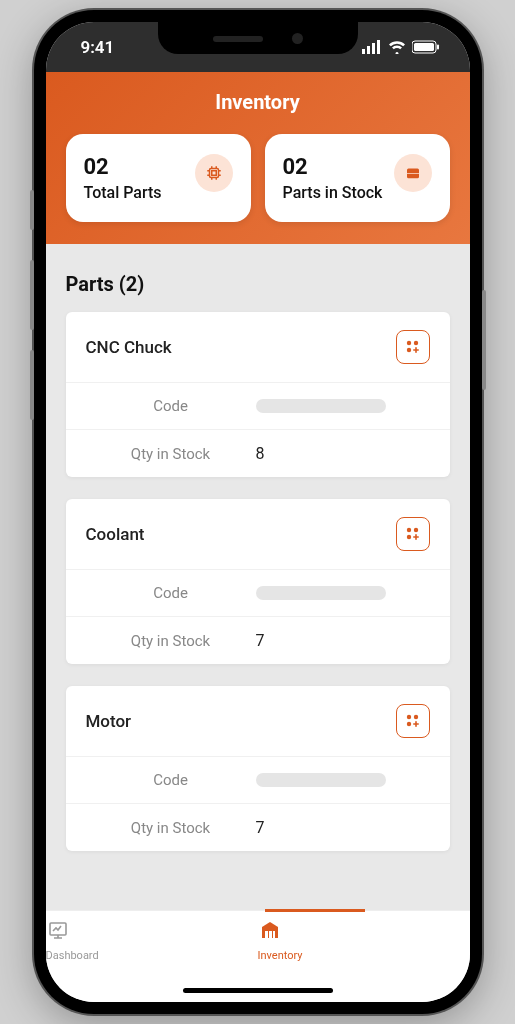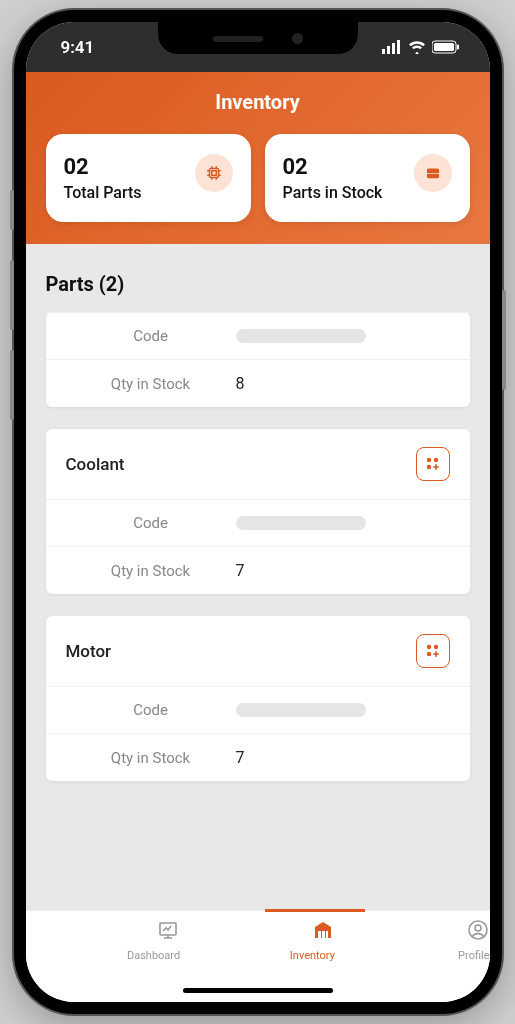--- a/index.html
+++ b/index.html
@@ -1,18 +1,18 @@
 <!DOCTYPE html>
 <html><head>
 <meta charset="utf-8">
 <style>
   * { box-sizing: border-box; margin: 0; padding: 0; font-family: -apple-system, BlinkMacSystemFont, "Segoe UI", Roboto, sans-serif; }
   body { background: #d0d0d0; display: flex; justify-content: center; align-items: flex-start; padding: 10px; }
   .phone-frame {
-    width: 488px; height: 1004px; background: #000; border-radius: 60px; padding: 12px;
+    width: 448px; height: 1004px; background: #000; border-radius: 60px; padding: 12px;
     position: relative; box-shadow: 0 0 0 2px #555, 0 10px 40px rgba(0,0,0,.3);
   }
   .side-btn { position: absolute; background: #888; border-radius: 3px; }
   .side-btn.l1 { left: -4px; top: 180px; width: 4px; height: 40px; }
   .side-btn.l2 { left: -4px; top: 250px; width: 4px; height: 70px; }
   .side-btn.l3 { left: -4px; top: 340px; width: 4px; height: 70px; }
   .side-btn.r1 { right: -4px; top: 280px; width: 4px; height: 100px; }
   .screen {
     width: 100%; height: 100%; background: #e8e8e8; border-radius: 48px; overflow: hidden;
     position: relative; display: flex; flex-direction: column;
@@ -77,21 +77,21 @@
   .skeleton { width: 130px; height: 14px; background: #e5e5e5; border-radius: 7px; }
   .bottom-nav {
     height: 92px; background: #fff; display: flex; border-top: 1px solid #eee;
     position: relative;
   }
   .nav-indicator {
     position: absolute; top: -2px; left: calc(50% + 7px); width: 100px; height: 3px;
     background: #da5a1f;
   }
   .nav-item {
-    flex: 1; display: flex; flex-direction: column; align-items: flex-end;
+    flex: 1; display: flex; flex-direction: column; align-items: flex-start;
     justify-content: center; gap: 4px; color: #999; font-size: 11px; cursor: pointer;
     padding-bottom: 34px;
   }
   .nav-item.active { color: #da5a1f; }
   .nav-item svg { width: 24px; height: 24px; }
   .home-bar {
     position: absolute; bottom: 9px; left: 50%; transform: translateX(-50%);
     width: 150px; height: 5px; background: #000; border-radius: 3px;
   }
 </style>
@@ -160,20 +160,31 @@
               </svg>
           </div>
         </div>
       </div>
     </div>
 
     <div class="content">
       <div class="section-title">Parts (2)</div>
       <div id="parts-list">
           <div class="part-card">
+            <div class="part-head">
+              <div class="part-name">CNC Chuck</div>
+              <div class="grid-btn">
+                <svg width="16" height="16" viewBox="0 0 16 16" fill="currentColor">
+                  <circle cx="4" cy="4" r="2.2"></circle>
+                  <circle cx="11" cy="4" r="2.2"></circle>
+                  <circle cx="4" cy="11" r="2.2"></circle>
+                  <path d="M11 8.8 v4.4 M8.8 11 h4.4" stroke="currentColor" stroke-width="1.6" stroke-linecap="round"></path>
+                </svg>
+              </div>
+            </div>
             <div class="part-row">
               <div class="lbl">Code</div>
               <div class="skeleton"></div>
             </div>
             <div class="part-row">
               <div class="lbl">Qty in Stock</div>
               <div class="val">8</div>
             </div>
           </div>
           <div class="part-card">
@@ -234,26 +245,18 @@
           </div>
           <div class="nav-item active">
             <span><svg viewBox="0 0 24 24" fill="currentColor">
                 <path d="M4 9 L12 4 L20 9 V20 H4 Z"></path>
                 <rect x="7" y="13" width="3" height="7" fill="#fff"></rect>
                 <rect x="11" y="13" width="3" height="7" fill="#fff"></rect>
                 <rect x="15" y="13" width="2" height="7" fill="#fff"></rect>
               </svg></span>
             <span>Inventory</span>
           </div>
-          <div class="nav-item">
-            <span><svg viewBox="0 0 24 24" fill="none" stroke="currentColor" stroke-width="1.6">
-                <circle cx="12" cy="12" r="9"></circle>
-                <circle cx="12" cy="10" r="3"></circle>
-                <path d="M6 19 a7 7 0 0 1 12 0"></path>
-              </svg></span>
-            <span>Profile</span>
-          </div>
         </div>
       <div class="home-bar"></div>
     </div>
 
   </div>
 </div>
 
 </body></html>

